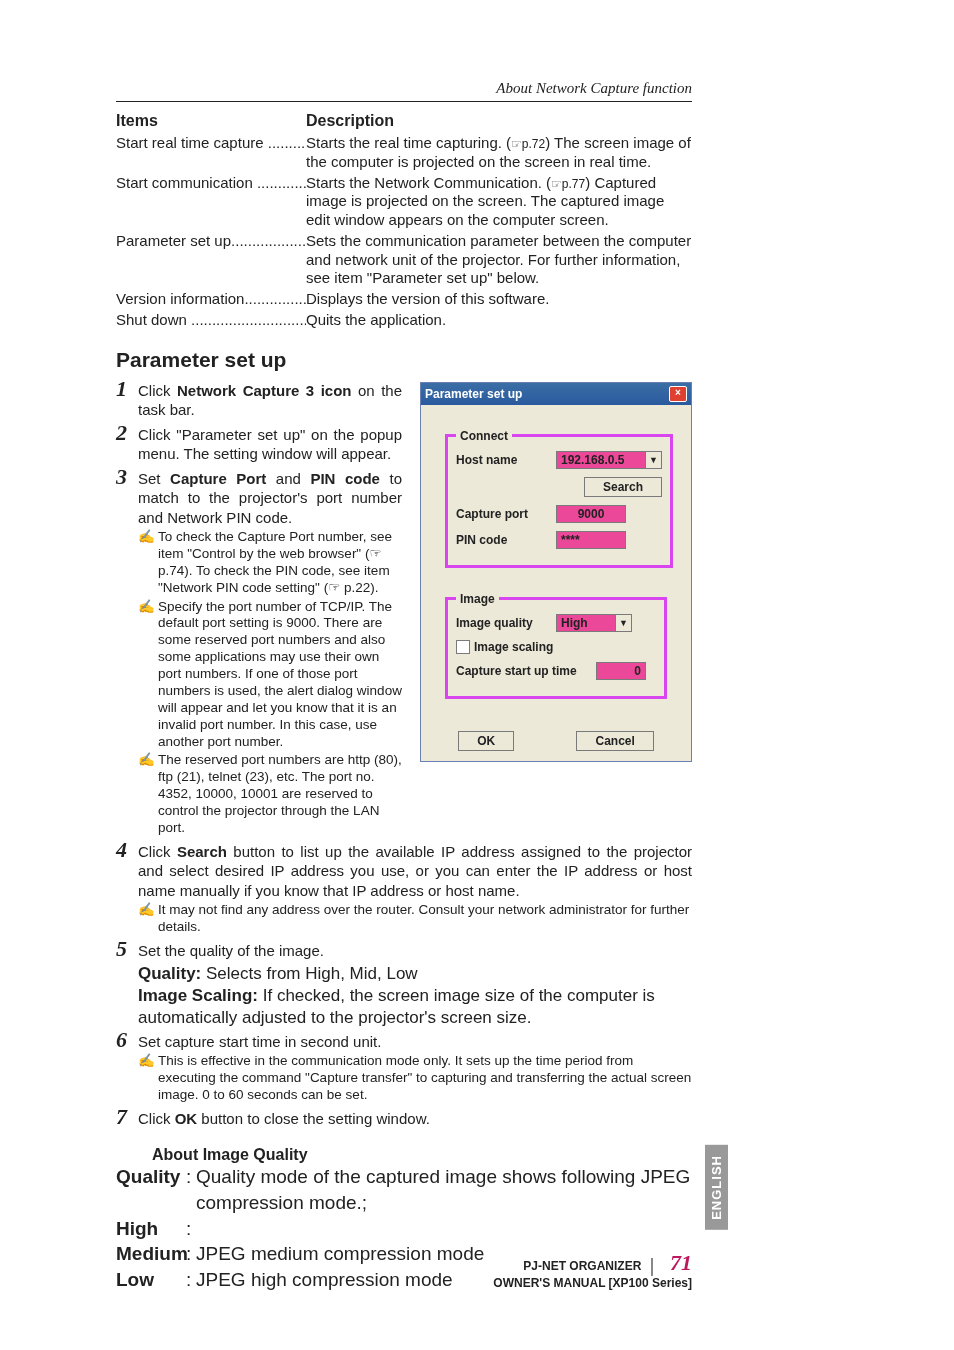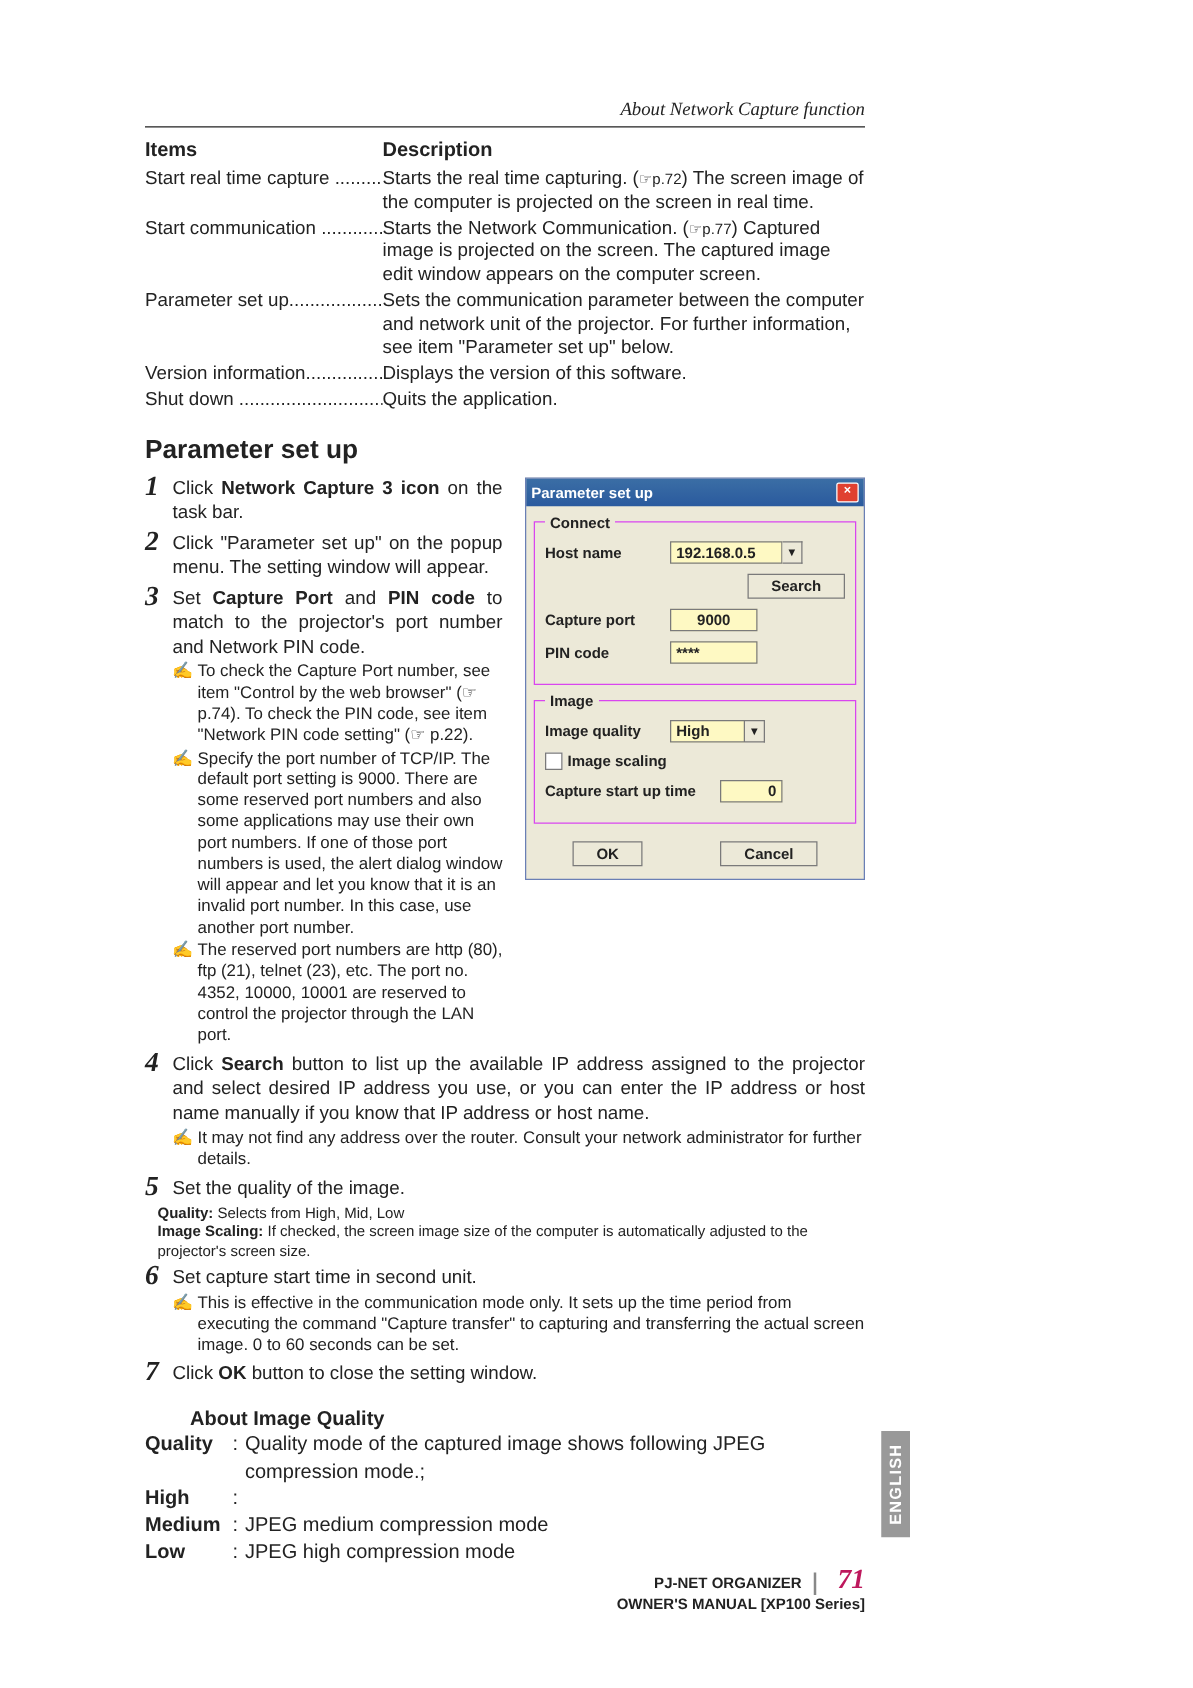--- a/index.html
+++ b/index.html
@@ -119,36 +119,36 @@
     background: #e04030;
     color: #fff;
     border: 1px solid #fff;
     font-size: 10px;
     line-height: 12px;
     text-align: center;
     font-weight: bold;
     border-radius: 2px;
   }
   .dialog fieldset {
-    margin: 6px;
-    border: 1px solid #d946ef;
+    margin: 24px;
+    border: 3px solid #d946ef;
     padding: 8px;
     font-weight: bold;
     font-size: 12px;
   }
   .dialog fieldset legend { font-weight: bold; padding: 0 4px; }
   .dlg-row {
     display: flex;
     align-items: center;
     margin-bottom: 8px;
   }
   .dlg-row label { width: 100px; font-weight: bold; }
   .dlg-row .field {
     border: 1px solid #7a7a7a;
-    background: #fef9c3;
+    background: #ec4899;
     font-family: Tahoma, sans-serif;
     font-size: 12px;
     padding: 1px 4px;
     height: 18px;
     box-sizing: border-box;
   }
   .dlg-row .combo {
     display: flex;
   }
   .dlg-row .combo .arrow {
@@ -176,26 +176,26 @@
   }
   .chk {
     width: 12px; height: 12px;
     border: 1px solid #7a7a7a;
     background: #fff;
     display: inline-block;
     margin-right: 4px;
     vertical-align: middle;
   }
   .quality-sub {
-    font-size: 12px;
+    font-size: 17px;
     line-height: 1.3;
-    margin-left: 10px;
+    margin-left: 22px;
   }
   .h3 { font-weight: bold; font-size: 16px; margin-top: 18px; margin-left: 36px; }
-  .kv { display: flex; font-size: 16px; line-height: 1.35; }
+  .kv { display: flex; font-size: 19px; line-height: 1.35; }
   .kv .k { width: 70px; font-weight: bold; }
   .kv .sep { width: 10px; }
   .kv .v { flex: 1; }
 
   .side-tab {
     position: absolute;
     right: 54px;
     bottom: 120px;
     background: #999;
     color: #fff;

